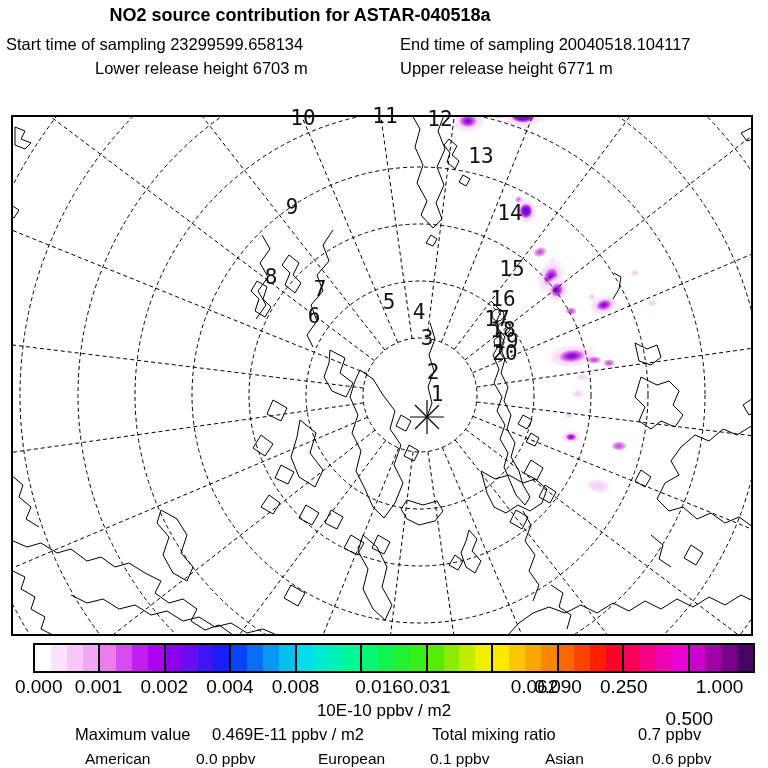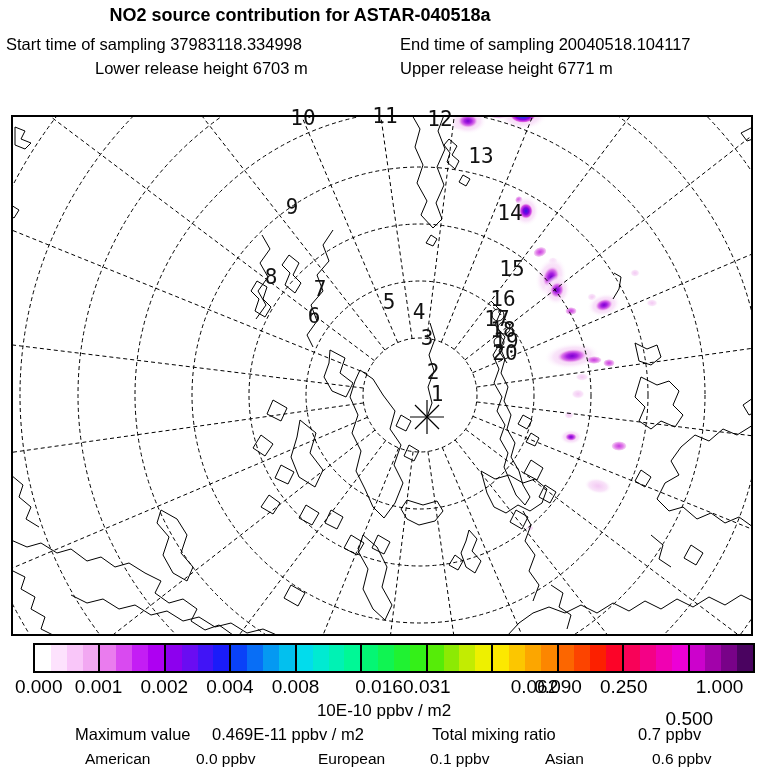--- a/index.html
+++ b/index.html
@@ -19,21 +19,21 @@
   .units{top:701px;left:0;width:768px;text-align:center;font-size:17px;}
   .stat{font-size:16.5px;top:725px;}
   .src{font-size:15.5px;top:750px;}
 </style>
 </head>
 <body>
 
 <div id="page">
 
   <div class="abs title">NO2 source contribution for ASTAR-040518a</div>
-  <div class="abs hline" style="top:35px;left:6px">Start time of sampling 37983118.334998</div>
+  <div class="abs hline" style="top:35px;left:6px">Start time of sampling 23299599.658134</div>
   <div class="abs hline" style="top:35px;left:400px">End time of sampling 20040518.104117</div>
   <div class="abs hline" style="top:59px;left:95px">Lower release height 6703 m</div>
   <div class="abs hline" style="top:59px;left:400px">Upper release height 6771 m</div>
 
   <div id="map-frame">
       <svg width="742" height="521" viewBox="0 0 742 521">
         <defs>
           <clipPath id="mclip">
             <rect x="1" y="1" width="740" height="519"></rect>
           </clipPath>

